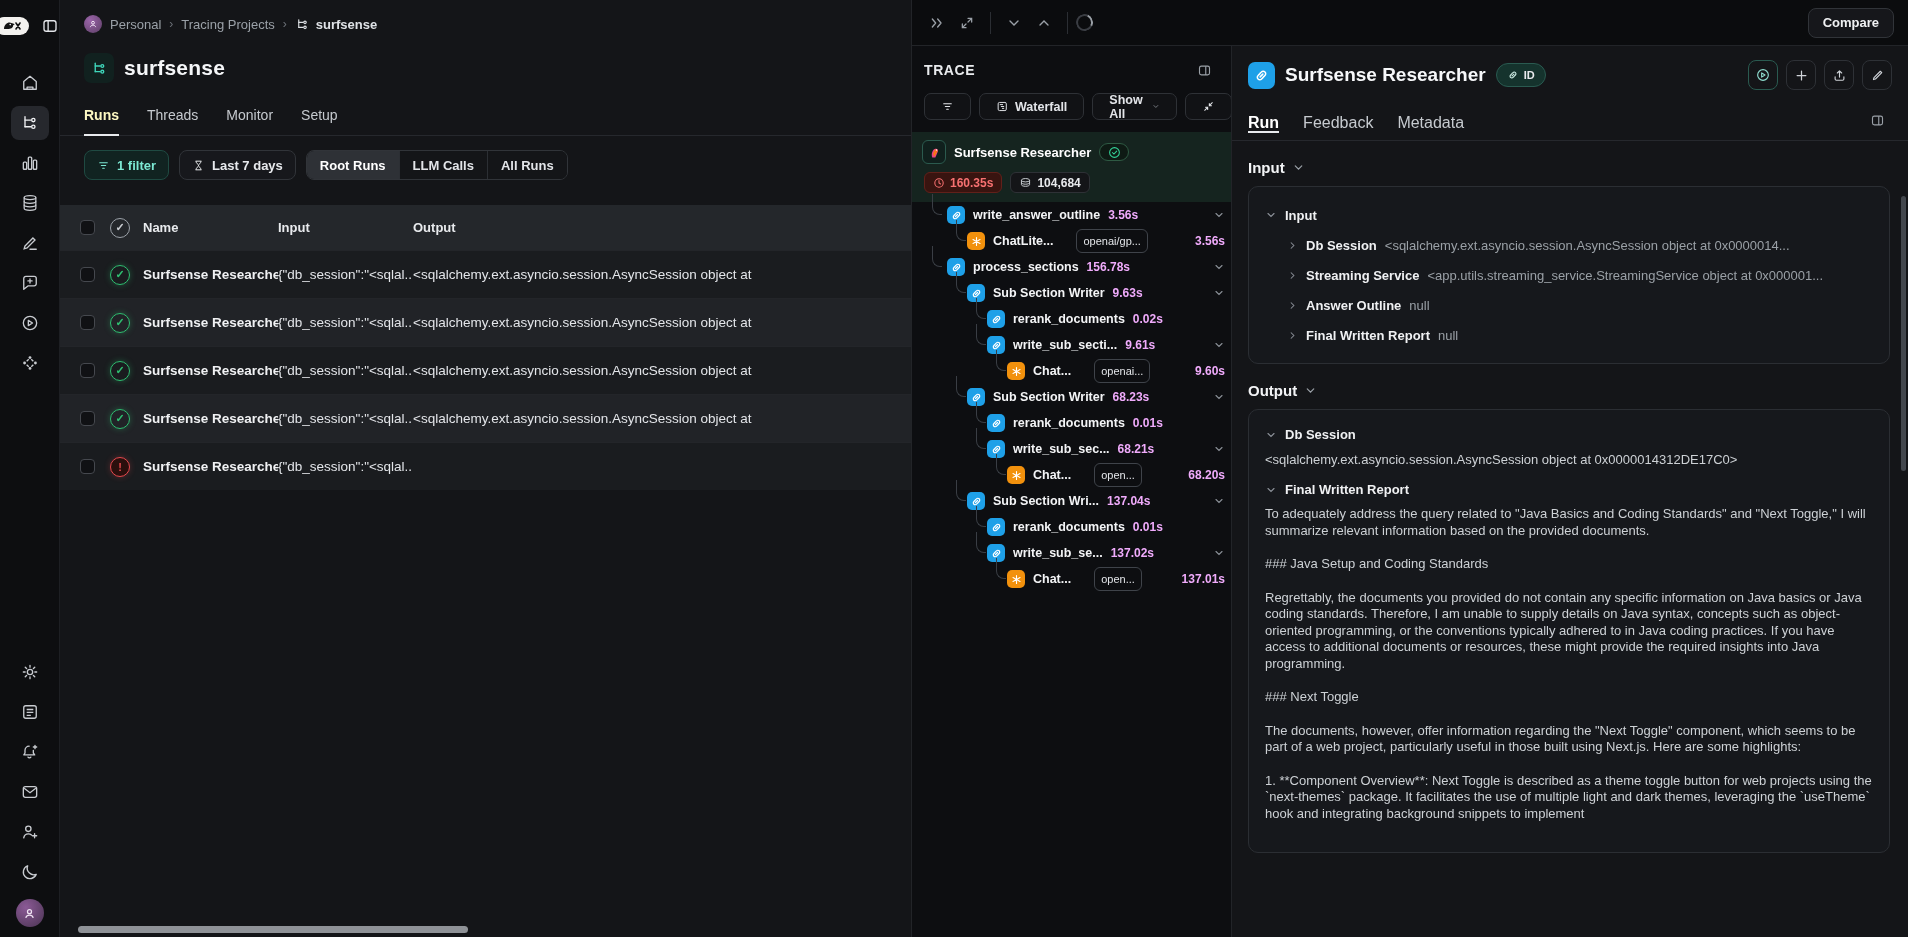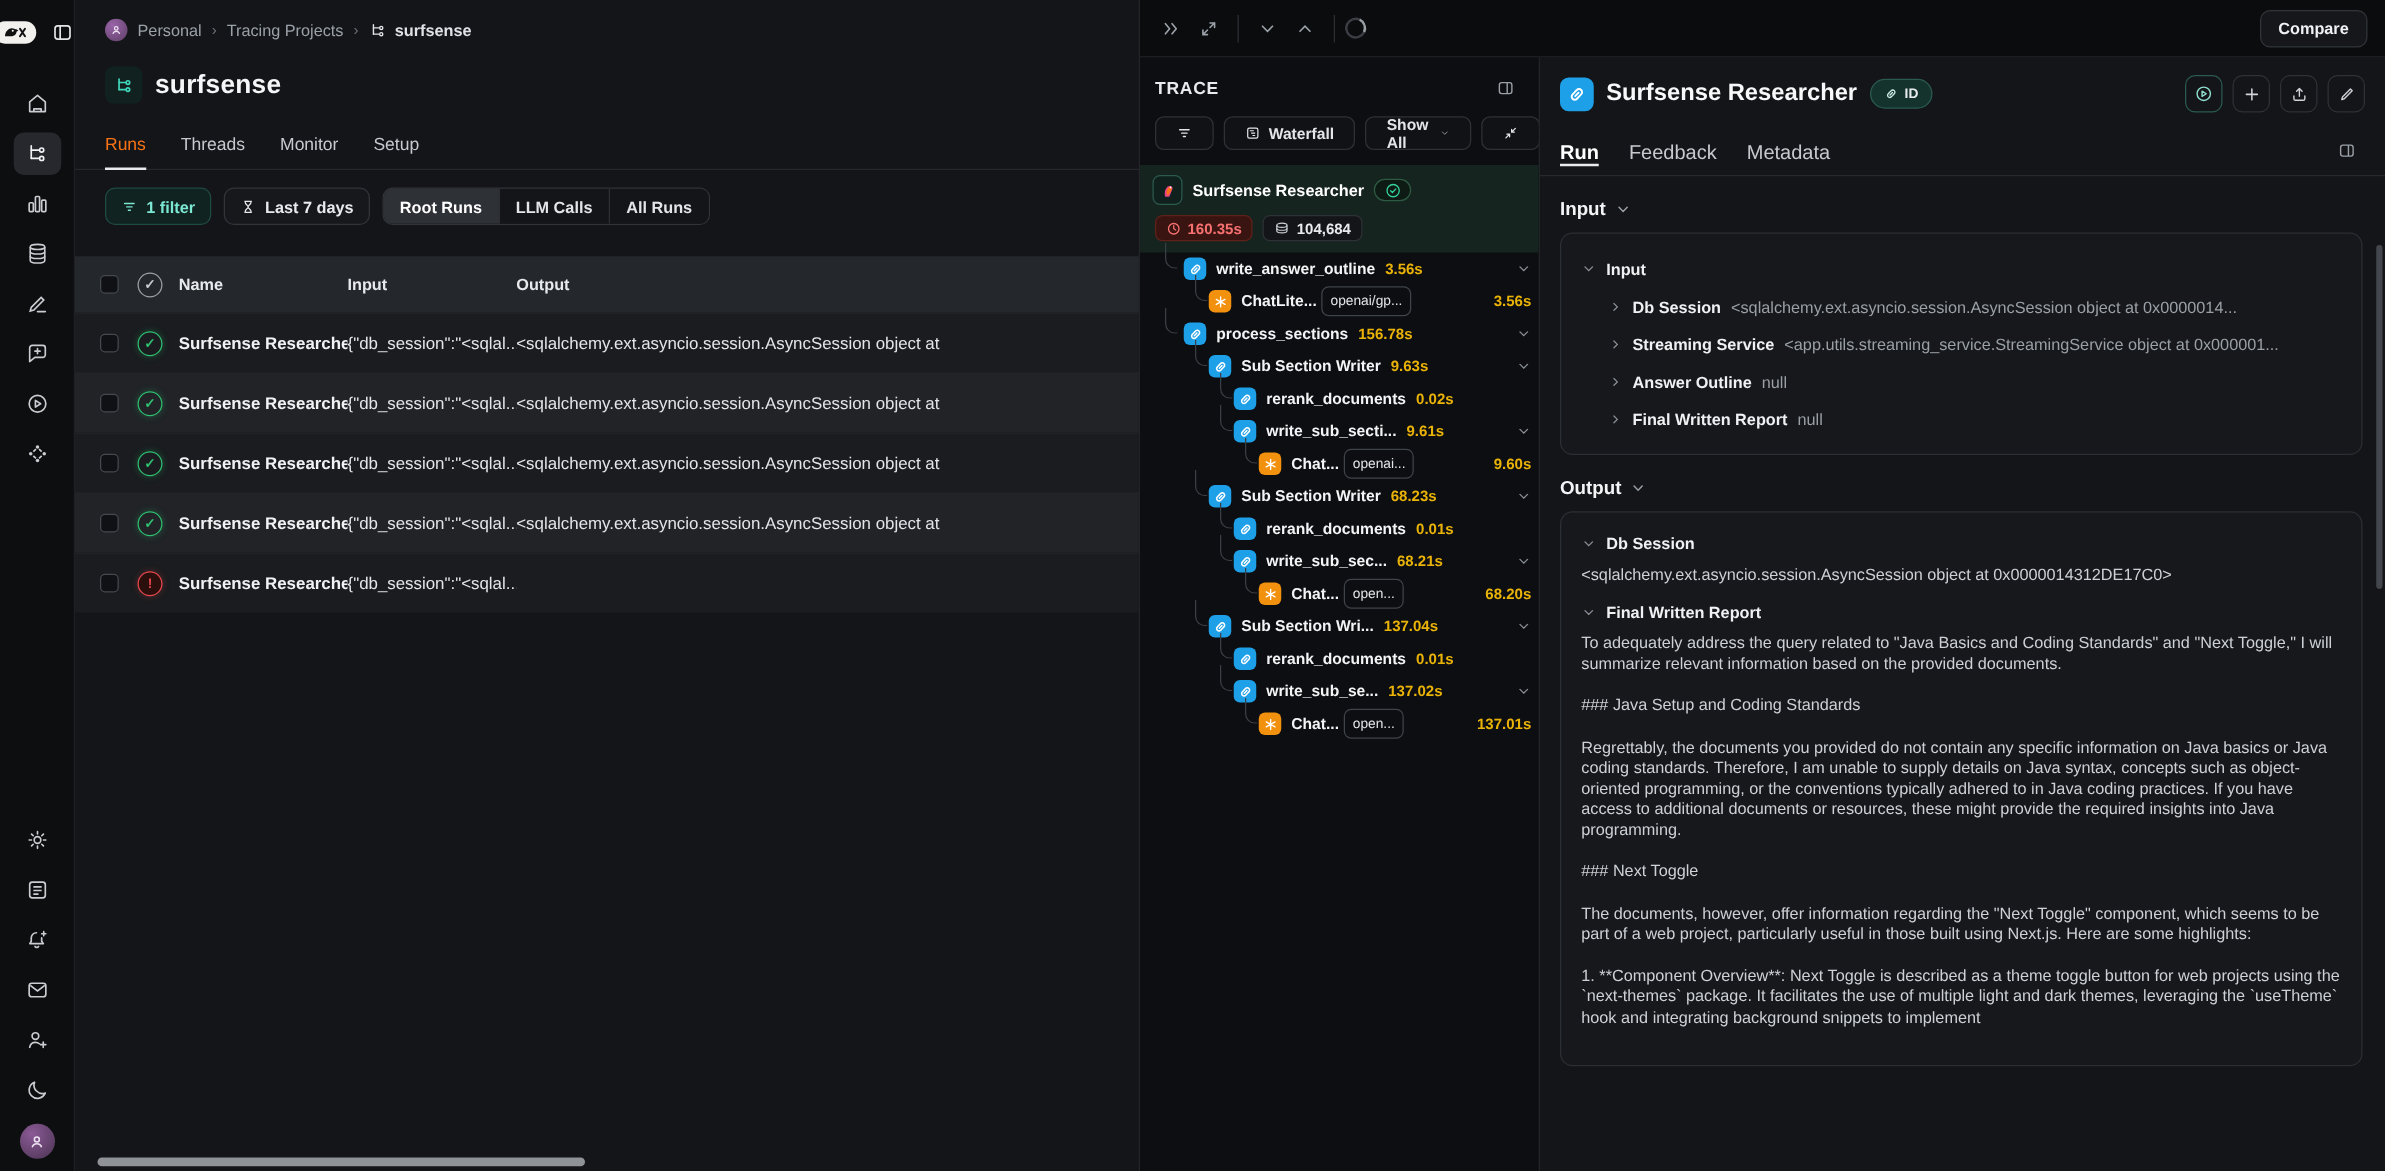--- a/index.html
+++ b/index.html
@@ -30,21 +30,21 @@
     background:radial-gradient(circle at 35% 30%, #9a64a8, #5d3f66); display:inline-flex;
     align-items:center; justify-content:center; }
   .crumb-sep { color:#6b7077; font-size:12px; }
   .crumb-current { color:#dfe2e6; font-weight:600; display:flex; align-items:center; gap:6px;}
   .title-row { display:flex; align-items:center; gap:10px; padding:20px 0 0 24px; }
   .title-icon { width:30px; height:30px; border-radius:7px; background:#11211f;
     display:flex; align-items:center; justify-content:center; color:#3fd6bb; }
   .page-title { font-size:21px; font-weight:700; color:#f5f6f8; letter-spacing:.2px; }
   .tabs { display:flex; gap:28px; padding:24px 0 0 24px; border-bottom:1px solid #26282d; }
   .tab { font-size:14px; color:#c6cacf; padding-bottom:12px; cursor:pointer; position:relative; }
-  .tab.active { color:#f97316; font-weight:400; }
+  .tab.active { color:#fef9c3; font-weight:700; }
   .tab.active::after { content:""; position:absolute; left:0; right:0; bottom:-1px; height:2px; background:#e8eaed; }
   .filter-row { display:flex; align-items:center; gap:10px; padding:14px 0 0 24px; }
   .chip { height:30px; display:inline-flex; align-items:center; gap:7px; padding:0 12px;
     border-radius:8px; font-size:13px; font-weight:600; cursor:pointer; }
   .chip.filter { background:#112321; border:1px solid #1f4a42; color:#7ce8d3; }
   .chip.date { background:#17181c; border:1px solid #313439; color:#e8eaed; }
   .seg { display:flex; border:1px solid #313439; border-radius:8px; overflow:hidden; height:30px; }
   .seg-opt { display:flex; align-items:center; padding:0 13px; font-size:13px; font-weight:600;
     color:#e3e5e9; background:#141518; border-right:1px solid #2c2f34; cursor:pointer; }
   .seg-opt:last-child { border-right:none; }
@@ -104,23 +104,23 @@
     border-bottom:1px solid #3a3e45; border-bottom-left-radius:8px; }
   .trw.d1 { padding-left:35px; } .trw.d1 .conn { left:20px; }
   .trw.d2 { padding-left:55px; } .trw.d2 .conn { left:44px; }
   .trw.d3 { padding-left:75px; } .trw.d3 .conn { left:64px; }
   .trw.d4 { padding-left:95px; } .trw.d4 .conn { left:84px; }
   .ticon { width:18px; height:18px; border-radius:5px; display:flex; align-items:center; justify-content:center;
     margin-right:8px; flex:0 0 18px; }
   .ticon.chain { background:#1ea0e8; }
   .ticon.llm { background:#f2910d; }
   .tname { font-weight:700; color:#f3f4f6; white-space:nowrap; }
-  .tmodel { margin-left:4px; border:1px solid #3f434a; border-radius:6px; padding:5px 6px; font-size:11px;
+  .tmodel { margin-left:23px; border:1px solid #3f434a; border-radius:6px; padding:5px 6px; font-size:11px;
     color:#e3e5e9; white-space:nowrap; }
-  .tdur { margin-left:8px; color:#eab308; font-size:12px; font-weight:600; }
+  .tdur { margin-left:8px; color:#f0abfc; font-size:12px; font-weight:600; }
   .trw.llmrow .tdur { margin-left:auto; }
   .tchev { margin-left:auto; color:#8b9098; display:flex; }
 
   
   .detail { flex:1; background:#141518; position:relative; overflow:hidden; }
   .dhead { display:flex; align-items:center; gap:10px; padding:14px 16px 0; }
   .dicon { width:27px; height:27px; border-radius:7px; background:#1ea0e8; display:flex; align-items:center; justify-content:center; }
   .dtitle { font-size:19px; font-weight:700; color:#f7f8fa; }
   .id-pill { height:24px; display:flex; align-items:center; gap:5px; padding:0 10px; border-radius:12px;
     background:#15332d; border:1px solid #2a5a50; color:#e8eaed; font-size:11px; font-weight:700; cursor:pointer;}

